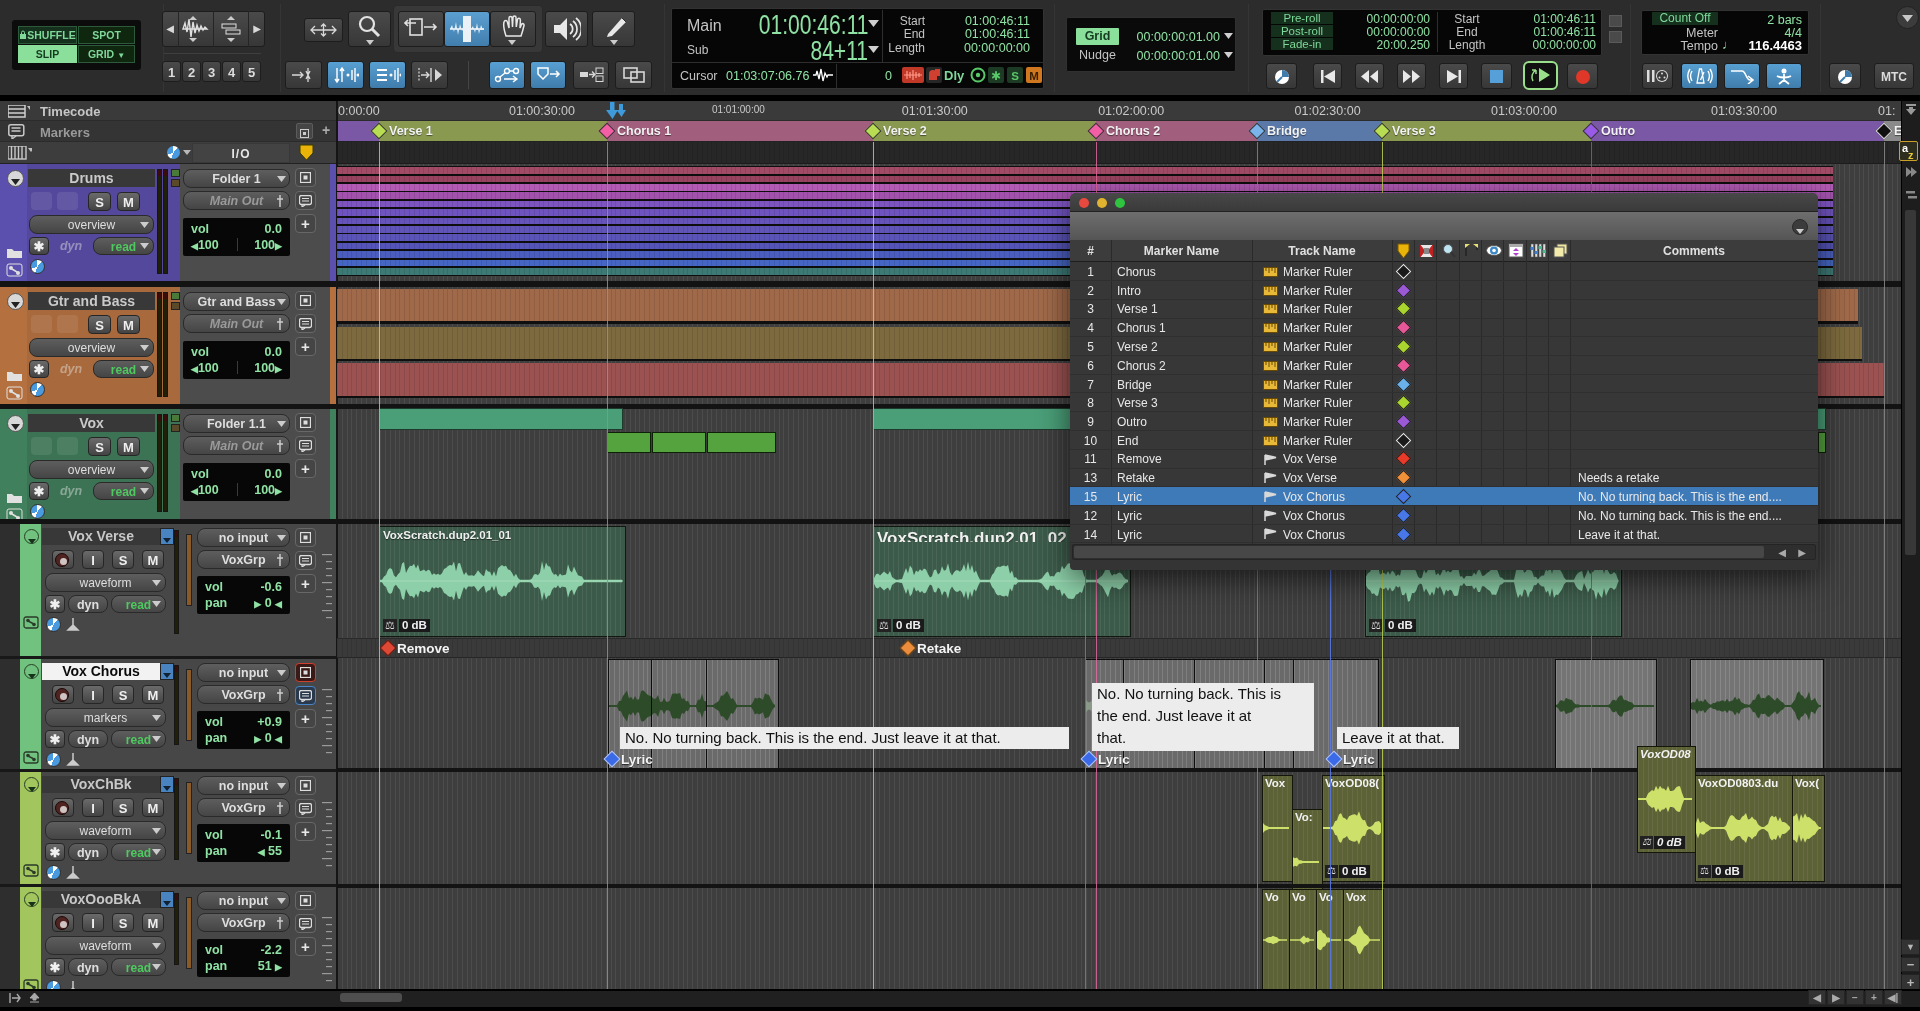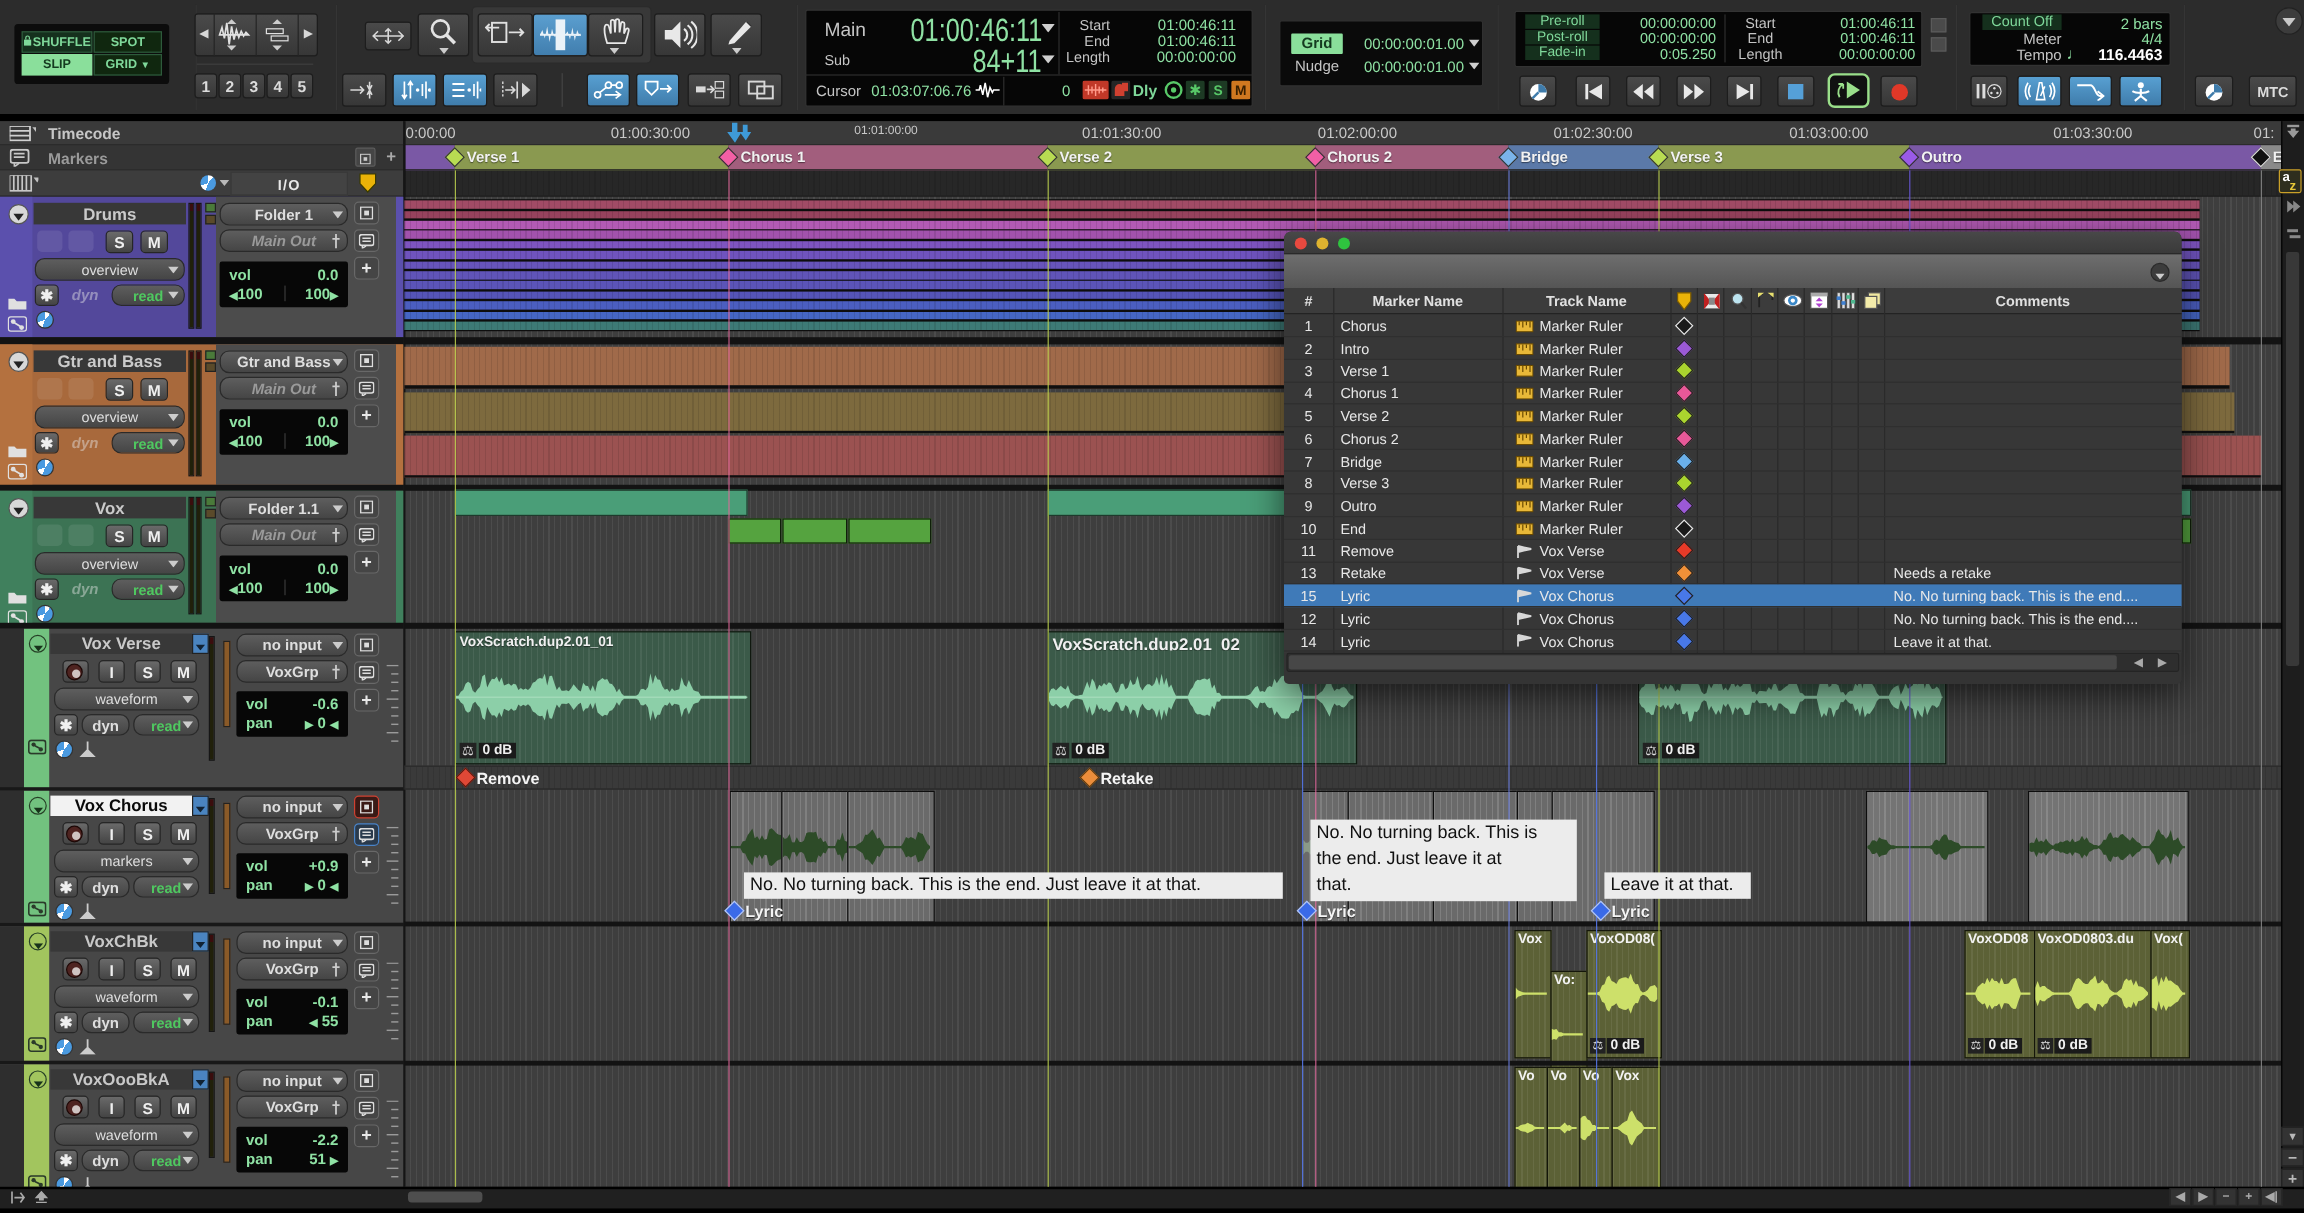--- a/index.html
+++ b/index.html
@@ -212,21 +212,21 @@
 <div class="ab" style="left:1128px;top:49px;width:92px;height:13px;color:#8fe2a4;font-size:12.5px;text-align:right;">00:00:00:01.00</div>
 <svg class="ab" style="left:1224px;top:52px" width="9" height="6">
     <polygon points="0,0 9,0 4.5,6" fill="#cfcfcf"></polygon>
   </svg>
 <div class="ab" style="left:1262px;top:9px;width:340px;height:47px;background:#060606;border:1px solid #333;border-radius:2px;"></div>
 <div class="ab" style="left:1271px;top:12px;width:62px;height:12px;background:#15301d;color:#7fd89a;font-size:11.5px;line-height:12px;text-align:center;">Pre-roll</div>
 <div class="ab" style="left:1340px;top:12px;width:90px;height:12px;color:#8fe2a4;font-size:12px;text-align:right;">00:00:00:00</div>
 <div class="ab" style="left:1271px;top:25px;width:62px;height:12px;background:#15301d;color:#7fd89a;font-size:11.5px;line-height:12px;text-align:center;">Post-roll</div>
 <div class="ab" style="left:1340px;top:25px;width:90px;height:12px;color:#8fe2a4;font-size:12px;text-align:right;">00:00:00:00</div>
 <div class="ab" style="left:1271px;top:38px;width:62px;height:12px;background:#15301d;color:#7fd89a;font-size:11.5px;line-height:12px;text-align:center;">Fade-in</div>
-<div class="ab" style="left:1340px;top:38px;width:90px;height:12px;color:#8fe2a4;font-size:12px;text-align:right;">0:05.250</div>
+<div class="ab" style="left:1340px;top:38px;width:90px;height:12px;color:#8fe2a4;font-size:12px;text-align:right;">20:00.250</div>
 <div class="ab" style="left:1437px;top:12px;width:1px;height:40px;background:#2e2e2e;"></div>
 <div class="ab" style="left:1443px;top:12px;width:48px;height:12px;color:#c4c4c4;font-size:12px;text-align:center;">Start</div>
 <div class="ab" style="left:1498px;top:12px;width:98px;height:12px;color:#8fe2a4;font-size:12px;text-align:right;">01:00:46:11</div>
 <div class="ab" style="left:1443px;top:25px;width:48px;height:12px;color:#c4c4c4;font-size:12px;text-align:center;">End</div>
 <div class="ab" style="left:1498px;top:25px;width:98px;height:12px;color:#8fe2a4;font-size:12px;text-align:right;">01:00:46:11</div>
 <div class="ab" style="left:1443px;top:38px;width:48px;height:12px;color:#c4c4c4;font-size:12px;text-align:center;">Length</div>
 <div class="ab" style="left:1498px;top:38px;width:98px;height:12px;color:#8fe2a4;font-size:12px;text-align:right;">00:00:00:00</div>
 <div class="ab" style="left:1609px;top:15px;width:13px;height:12px;background:#4a4a4a;border:1px solid #5a5a5a;"></div>
 <div class="ab" style="left:1609px;top:31px;width:13px;height:12px;background:#4a4a4a;border:1px solid #5a5a5a;"></div>
 <div class="ab" style="left:1641px;top:10px;width:168px;height:45px;background:#060606;border:1px solid #333;border-radius:2px;"></div>
@@ -410,21 +410,21 @@
     <div class="ab" style="left:3px;bottom:4px;width:14px;height:13px;background:#222;color:#ddd;font-size:11px;text-align:center;">⚖</div>
     <div class="ab" style="left:19px;bottom:4px;padding:0 3px;height:13px;background:#1a1a1a;color:#f0f0f0;font-size:11.5px;font-weight:bold;line-height:13px;">0 dB</div>
   </div>
 <div class="stripes" style="position:absolute;left:873px;top:526px;width:256px;height:109px;background-color:#3b5a49;border:1px solid #10180f;">
     <div style="position:absolute;left:0;top:25px;width:254px;height:58px">
       <svg width="254" height="58" style="position:absolute;left:0;top:0">
         <polygon points="0,26.2 2,22.2 4,21.5 6,23.5 8,21.4 10,19.5 12,21.3 14,22.5 16,19.1 18,25.0 20,26.6 22,27.8 24,27.8 26,27.2 28,26.9 30,21.4 32,15.9 34,21.5 36,13.5 38,16.3 40,23.3 42,18.6 44,20.1 46,17.2 48,19.0 50,16.5 52,17.5 54,21.9 56,25.4 58,24.2 60,18.0 62,17.6 64,22.6 66,20.7 68,14.3 70,18.8 72,17.7 74,11.3 76,20.0 78,23.5 80,20.3 82,18.3 84,18.2 86,19.8 88,17.6 90,11.9 92,19.2 94,9.5 96,18.8 98,12.8 100,21.1 102,18.5 104,23.8 106,27.8 108,27.8 110,27.8 112,27.8 114,27.8 116,27.8 118,23.1 120,20.7 122,16.2 124,14.5 126,14.9 128,13.9 130,13.5 132,14.5 134,13.1 136,21.8 138,18.5 140,25.5 142,25.3 144,27.8 146,27.8 148,27.8 150,27.8 152,27.8 154,27.8 156,27.8 158,27.8 160,27.8 162,27.8 164,27.8 166,27.3 168,26.3 170,23.5 172,20.8 174,19.6 176,24.5 178,23.9 180,24.6 182,21.0 184,19.7 186,20.4 188,13.7 190,17.3 192,14.2 194,11.5 196,11.2 198,11.1 200,11.5 202,15.6 204,15.9 206,18.2 208,17.1 210,23.6 212,27.2 214,27.8 216,27.8 218,27.8 220,27.8 222,27.8 224,27.1 226,25.2 228,23.8 230,20.4 232,16.6 234,12.8 236,19.8 238,23.8 240,21.9 242,22.5 244,20.9 246,20.4 248,22.2 250,25.4 252,27.3 254,27.8 254,30.2 252,30.7 250,32.6 248,35.8 246,37.6 244,37.1 242,35.5 240,36.1 238,34.2 236,38.2 234,45.2 232,41.4 230,37.6 228,34.2 226,32.8 224,30.9 222,30.2 220,30.2 218,30.2 216,30.2 214,30.2 212,30.8 210,34.4 208,40.9 206,39.8 204,42.1 202,42.4 200,46.5 198,46.9 196,46.8 194,46.5 192,43.8 190,40.7 188,44.3 186,37.6 184,38.3 182,37.0 180,33.4 178,34.1 176,33.5 174,38.4 172,37.2 170,34.5 168,31.7 166,30.7 164,30.2 162,30.2 160,30.2 158,30.2 156,30.2 154,30.2 152,30.2 150,30.2 148,30.2 146,30.2 144,30.2 142,32.7 140,32.5 138,39.5 136,36.2 134,44.9 132,43.5 130,44.5 128,44.1 126,43.1 124,43.5 122,41.8 120,37.3 118,34.9 116,30.2 114,30.2 112,30.2 110,30.2 108,30.2 106,30.2 104,34.2 102,39.5 100,36.9 98,45.2 96,39.2 94,48.5 92,38.8 90,46.1 88,40.4 86,38.2 84,39.8 82,39.7 80,37.7 78,34.5 76,38.0 74,46.7 72,40.3 70,39.2 68,43.7 66,37.3 64,35.4 62,40.4 60,40.0 58,33.8 56,32.6 54,36.1 52,40.5 50,41.5 48,39.0 46,40.8 44,37.9 42,39.4 40,34.7 38,41.7 36,44.5 34,36.5 32,42.1 30,36.6 28,31.1 26,30.8 24,30.2 22,30.2 20,31.4 18,33.0 16,38.9 14,35.5 12,36.7 10,38.5 8,36.6 6,34.5 4,36.5 2,35.8 0,31.8" fill="#8ccfa8"></polygon>
         <rect x="0" y="28.5" width="254" height="1" fill="#a8dcbc"></rect>
       </svg>
     </div>
-    <div class="ab" style="left:3px;top:2px;height:13px;max-width:250px;overflow:hidden;white-space:nowrap;color:#f0f0f0;font-size:14px;font-weight:bold;text-shadow:0 1px 1px #0008;">VoxScratch.dup2.01_02</div>
+    <div class="ab" style="left:3px;top:2px;height:13px;max-width:250px;overflow:hidden;white-space:nowrap;color:#f0f0f0;font-size:17px;font-weight:bold;text-shadow:0 1px 1px #0008;">VoxScratch.dup2.01_02</div>
     <div class="ab" style="left:3px;bottom:4px;width:14px;height:13px;background:#222;color:#ddd;font-size:11px;text-align:center;">⚖</div>
     <div class="ab" style="left:19px;bottom:4px;padding:0 3px;height:13px;background:#1a1a1a;color:#f0f0f0;font-size:11.5px;font-weight:bold;line-height:13px;">0 dB</div>
   </div>
 <div class="stripes" style="position:absolute;left:1365px;top:526px;width:255px;height:109px;background-color:#3b5a49;border:1px solid #10180f;">
     <div style="position:absolute;left:0;top:25px;width:253px;height:58px">
       <svg width="253" height="58" style="position:absolute;left:0;top:0">
         <polygon points="0,24.6 2,21.1 4,20.0 6,16.1 8,16.7 10,14.2 12,14.3 14,22.7 16,21.2 18,20.7 20,22.7 22,19.0 24,22.8 26,18.6 28,20.0 30,24.3 32,22.3 34,23.8 36,14.9 38,14.8 40,17.7 42,8.3 44,9.3 46,17.1 48,16.7 50,19.0 52,24.5 54,26.5 56,25.5 58,17.8 60,21.6 62,17.7 64,14.1 66,18.4 68,14.6 70,23.3 72,20.9 74,23.7 76,19.8 78,13.9 80,20.6 82,18.4 84,20.6 86,19.0 88,14.2 90,14.1 92,14.8 94,24.6 96,24.2 98,26.9 100,23.9 102,23.9 104,24.1 106,24.2 108,20.5 110,23.0 112,17.9 114,18.0 116,23.7 118,23.7 120,21.9 122,20.2 124,19.1 126,15.3 128,15.5 130,15.0 132,19.7 134,25.2 136,25.7 138,27.8 140,27.8 142,27.8 144,27.8 146,27.8 148,27.8 150,19.0 152,11.8 154,15.9 156,13.0 158,20.7 160,19.5 162,12.0 164,17.9 166,19.1 168,25.1 170,24.7 172,27.6 174,24.9 176,23.6 178,23.6 180,17.3 182,19.6 184,12.8 186,21.9 188,12.1 190,15.6 192,15.0 194,17.8 196,20.8 198,25.6 200,27.8 202,27.8 204,27.8 206,27.8 208,27.8 210,23.5 212,21.1 214,19.8 216,19.0 218,26.9 220,22.7 222,17.4 224,22.0 226,20.5 228,19.1 230,10.2 232,18.6 234,14.5 236,12.0 238,21.9 240,13.9 242,18.8 244,22.2 246,21.9 248,20.0 250,22.1 252,27.6 252,30.4 250,35.9 248,38.0 246,36.1 244,35.8 242,39.2 240,44.1 238,36.1 236,46.0 234,43.5 232,39.4 230,47.8 228,38.9 226,37.5 224,36.0 222,40.6 220,35.3 218,31.1 216,39.0 214,38.2 212,36.9 210,34.5 208,30.2 206,30.2 204,30.2 202,30.2 200,30.2 198,32.4 196,37.2 194,40.2 192,43.0 190,42.4 188,45.9 186,36.1 184,45.2 182,38.4 180,40.7 178,34.4 176,34.4 174,33.1 172,30.4 170,33.3 168,32.9 166,38.9 164,40.1 162,46.0 160,38.5 158,37.3 156,45.0 154,42.1 152,46.2 150,39.0 148,30.2 146,30.2 144,30.2 142,30.2 140,30.2 138,30.2 136,32.3 134,32.8 132,38.3 130,43.0 128,42.5 126,42.7 124,38.9 122,37.8 120,36.1 118,34.3 116,34.3 114,40.0 112,40.1 110,35.0 108,37.5 106,33.8 104,33.9 102,34.1 100,34.1 98,31.1 96,33.8 94,33.4 92,43.2 90,43.9 88,43.8 86,39.0 84,37.4 82,39.6 80,37.4 78,44.1 76,38.2 74,34.3 72,37.1 70,34.7 68,43.4 66,39.6 64,43.9 62,40.3 60,36.4 58,40.2 56,32.5 54,31.5 52,33.5 50,39.0 48,41.3 46,40.9 44,48.7 42,49.7 40,40.3 38,43.2 36,43.1 34,34.2 32,35.7 30,33.7 28,38.0 26,39.4 24,35.2 22,39.0 20,35.3 18,37.3 16,36.8 14,35.3 12,43.7 10,43.8 8,41.3 6,41.9 4,38.0 2,36.9 0,33.4" fill="#8ccfa8"></polygon>
         <rect x="0" y="28.5" width="253" height="1" fill="#a8dcbc"></rect>
       </svg>
     </div>
@@ -532,21 +532,21 @@
 <div class="stripes" style="position:absolute;left:1322px;top:775px;width:61px;height:105px;background-color:#5c6136;border:1px solid #14160a;">
     <div style="position:absolute;left:0;top:30px;width:59px;height:44px">
       <svg width="59" height="44" style="position:absolute;left:0;top:0">
         <polygon points="0,21.1 2,21.1 4,21.1 6,21.1 8,21.1 10,20.3 12,15.2 14,14.2 16,8.5 18,6.9 20,11.4 22,12.3 24,14.0 26,10.3 28,9.3 30,8.6 32,8.3 34,9.7 36,5.2 38,11.5 40,14.2 42,14.0 44,19.5 46,21.1 48,20.5 50,18.9 52,16.0 54,15.4 56,14.9 58,17.6 58,26.4 56,29.1 54,28.6 52,28.0 50,25.1 48,23.5 46,22.9 44,24.5 42,30.0 40,29.8 38,32.5 36,38.8 34,34.3 32,35.7 30,35.4 28,34.7 26,33.7 24,30.0 22,31.7 20,32.6 18,37.1 16,35.5 14,29.8 12,28.8 10,23.7 8,22.9 6,22.9 4,22.9 2,22.9 0,22.9" fill="#cde06a"></polygon>
       </svg>
     </div>
     <div class="ab" style="left:2px;top:1px;height:13px;max-width:55px;overflow:hidden;white-space:nowrap;color:#f2f2f2;font-size:11.5px;font-weight:bold;">VoxOD08(</div>
     <div class="ab" style="left:2px;bottom:3px;width:13px;height:13px;background:#222;color:#ddd;font-size:10px;text-align:center;">⚖</div>
     <div class="ab" style="left:16px;bottom:3px;padding:0 3px;height:13px;background:#1a1a1a;color:#f0f0f0;font-size:11.5px;font-weight:bold;line-height:13px;">0 dB</div>
   </div>
-<div class="stripes" style="position:absolute;left:1637px;top:775px;width:57px;height:105px;background-color:#5c6136;border:1px solid #14160a;">
+<div class="stripes" style="position:absolute;left:1637px;top:746px;width:57px;height:105px;background-color:#5c6136;border:1px solid #14160a;font-style:italic;">
     <div style="position:absolute;left:0;top:30px;width:55px;height:44px">
       <svg width="55" height="44" style="position:absolute;left:0;top:0">
         <polygon points="0,21.1 2,21.1 4,21.1 6,21.1 8,21.0 10,16.5 12,14.8 14,12.9 16,14.0 18,8.8 20,12.8 22,8.8 24,11.4 26,11.6 28,13.8 30,8.7 32,13.9 34,13.9 36,13.3 38,10.4 40,9.2 42,9.3 44,15.7 46,21.1 48,21.1 50,21.1 52,21.1 54,21.1 54,22.9 52,22.9 50,22.9 48,22.9 46,22.9 44,28.3 42,34.7 40,34.8 38,33.6 36,30.7 34,30.1 32,30.1 30,35.3 28,30.2 26,32.4 24,32.6 22,35.2 20,31.2 18,35.2 16,30.0 14,31.1 12,29.2 10,27.5 8,23.0 6,22.9 4,22.9 2,22.9 0,22.9" fill="#cde06a"></polygon>
       </svg>
     </div>
     <div class="ab" style="left:2px;top:1px;height:13px;max-width:51px;overflow:hidden;white-space:nowrap;color:#f2f2f2;font-size:11.5px;font-weight:bold;">VoxOD08</div>
     <div class="ab" style="left:2px;bottom:3px;width:13px;height:13px;background:#222;color:#ddd;font-size:10px;text-align:center;">⚖</div>
     <div class="ab" style="left:16px;bottom:3px;padding:0 3px;height:13px;background:#1a1a1a;color:#f0f0f0;font-size:11.5px;font-weight:bold;line-height:13px;">0 dB</div>
   </div>
 <div class="stripes" style="position:absolute;left:1695px;top:775px;width:96px;height:105px;background-color:#5c6136;border:1px solid #14160a;">

